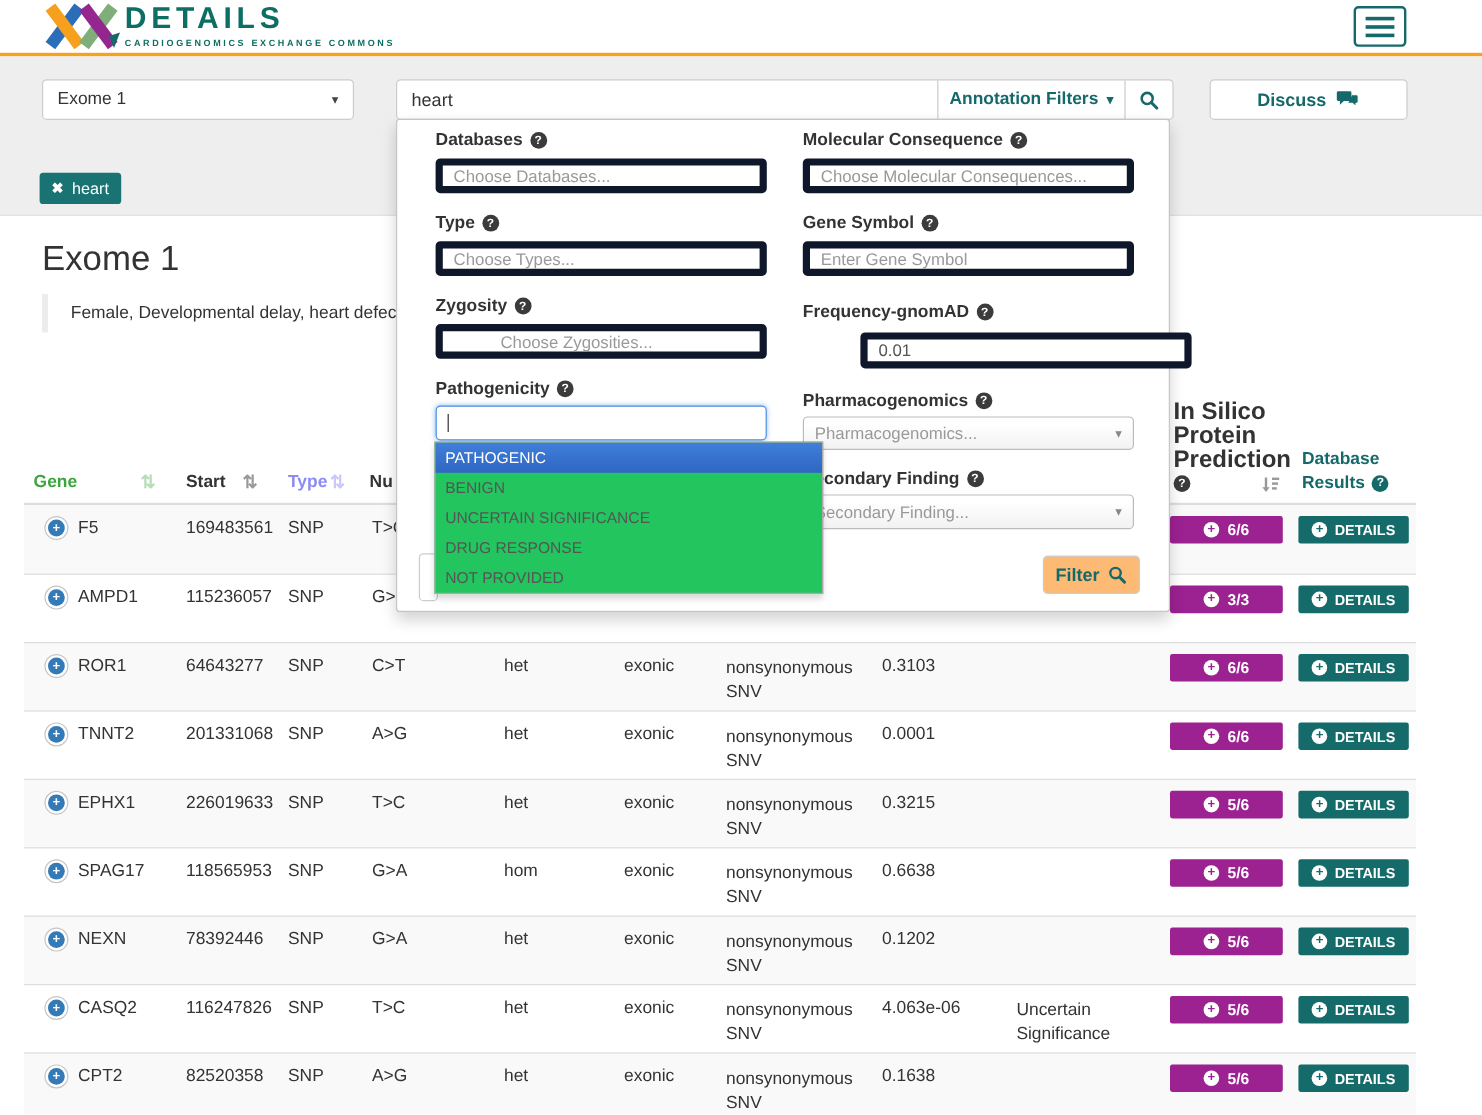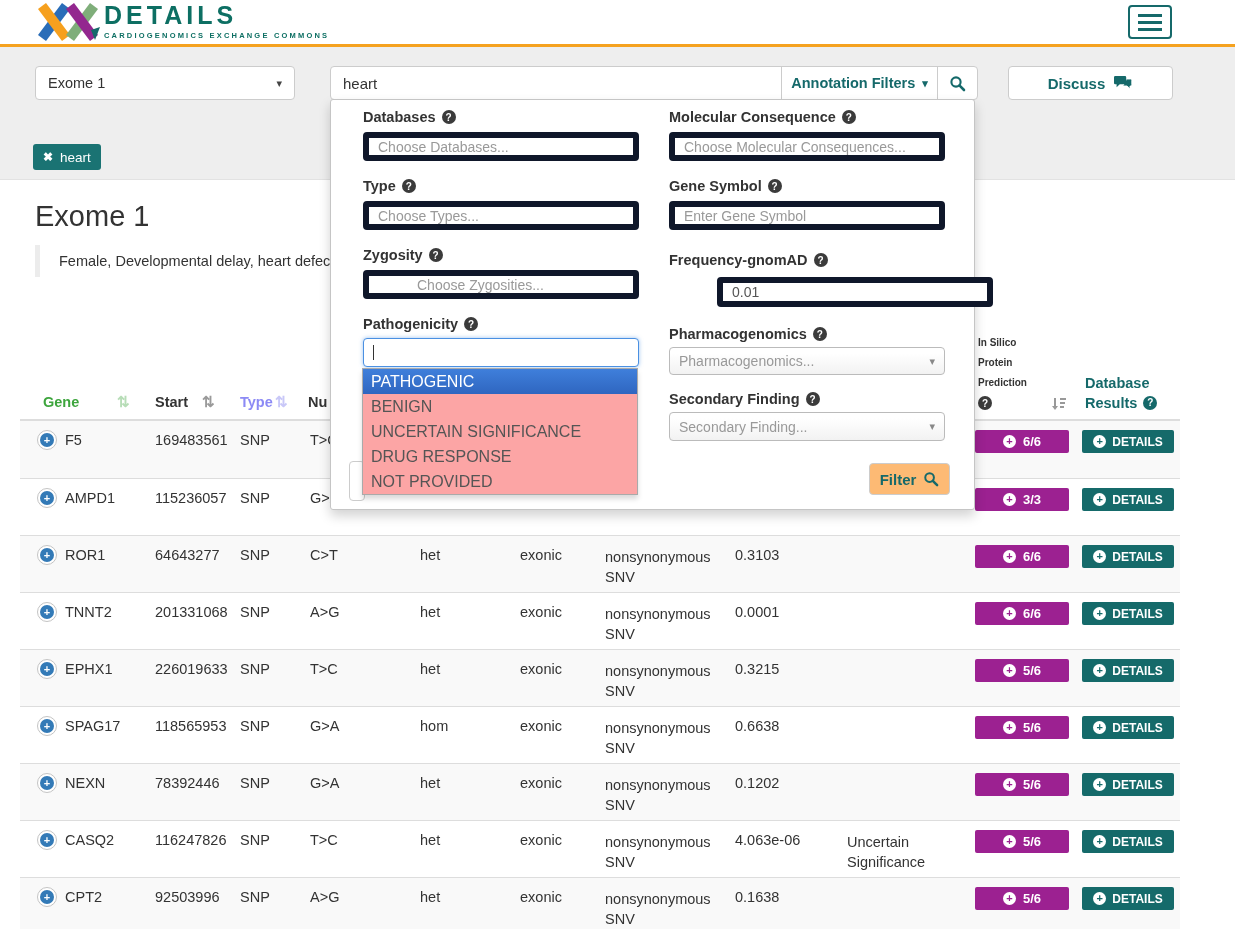--- a/index.html
+++ b/index.html
@@ -29,29 +29,29 @@
   .discuss-btn { position:absolute; left:1008px; top:66px; width:165px; height:34px; background:#fff; border:1px solid #ccc; border-radius:4px; display:flex; align-items:center; justify-content:center; gap:8px; color:#15696a; font-weight:bold; font-size:15px; cursor:pointer; }
   .tag { position:absolute; left:33px; top:144px; height:26px; background:#1a7373; color:#fff; border-radius:3px; display:inline-flex; align-items:center; gap:7px; padding:0 10px; font-size:13.5px; cursor:pointer; }
   .tag-x { font-weight:bold; font-size:12px; cursor:pointer; }
 
   
   .page-title { position:absolute; left:35px; top:200px; font-size:29px; font-weight:400; color:#333; }
   .desc { position:absolute; left:35px; top:245px; height:32px; border-left:5px solid #ececec; display:flex; align-items:center; padding-left:19px; font-size:14.5px; color:#333; width:600px; }
 
   
   .th { position:absolute; font-weight:bold; font-size:14.5px; color:#333; cursor:pointer; }
-  .th-gene { left:43px; top:394px; color:#3DA53D; }
+  .th-gene { left:28px; top:394px; color:#3DA53D; }
   .th-start { left:155px; top:394px; }
   .th-type { left:240px; top:394px; color:#8C8AF5; }
   .th-trunc { left:308px; top:394px; }
   .sorticon { position:absolute; top:393px; font-size:15px; font-weight:bold; cursor:pointer; }
   .s-green { left:117px; color:#b7ddb7; }
   .s-gray { left:202px; color:#9a9a9a; }
   .s-blue { left:275px; color:#c9c8f8; }
-  .th-insilico { position:absolute; left:978px; top:333px; width:92px; font-weight:bold; font-size:10px; line-height:20px; color:#333; }
+  .th-insilico { position:absolute; left:978px; top:333px; width:92px; font-weight:bold; font-size:20px; line-height:20px; color:#333; }
   .th-insilico-meta { position:absolute; left:978px; top:396px; display:flex; align-items:center; }
   .s-amount { position:absolute; left:1051px; top:396px; cursor:pointer; }
   .th-db { position:absolute; left:1085px; top:373px; width:100px; font-weight:bold; font-size:14.5px; line-height:20px; color:#15696a; cursor:pointer; }
   .q { display:inline-flex; width:14px; height:14px; border-radius:50%; background:#3b3b3b; color:#fff; font-size:10px; font-weight:bold; align-items:center; justify-content:center; flex:none; }
   .q.teal { background:#15696a; }
   .thead-line { position:absolute; left:20px; top:419px; width:1160px; height:2px; background:#ddd; }
 
   .trow { position:absolute; left:20px; width:1160px; height:57px; border-top:1px solid #ddd; font-size:14.5px; color:#333; }
   .trow.odd { background:#f9f9f9; }
   .trow.first { border-top:none; }
@@ -72,21 +72,21 @@
   
   .fpanel { position:absolute; left:330px; top:99px; width:645px; height:411px; background:#fff; border:1px solid #c5c5c5; border-radius:3px; box-shadow:0 6px 12px rgba(0,0,0,.175); z-index:10; }
   .flabel { position:absolute; display:flex; align-items:center; gap:6px; font-size:14.5px; font-weight:bold; color:#333; }
   .f-input { position:absolute; width:276px; height:29px; border:6px solid #0f172a; border-radius:4px; padding:0 9px; font-size:14px; color:#555; background:#fff; font-family:"Liberation Sans",sans-serif; outline:none; }
   .f-input::placeholder { color:#999; opacity:1; }
   .f-div-input { position:absolute; width:276px; height:29px; border:1px solid #ccc; border-radius:4px; padding:0 9px; font-size:14px; background:#fff; display:flex; align-items:center; }
   .f-div-input.focused { border-color:#4a90e2; box-shadow:0 0 4px rgba(74,144,226,.55); }
   .cursor-bar { width:1px; height:15px; background:#333; }
   .f-select { position:absolute; width:276px; height:29px; border:1px solid #bbb; border-radius:4px; padding:0 9px; font-size:14px; color:#999; background:linear-gradient(#ffffff 20%, #f2f2f2 100%); display:flex; align-items:center; cursor:pointer; }
   .f-select .caret-gray { margin-left:auto; color:#888; font-size:11px; }
-  .dlist { position:absolute; left:362px; top:368px; width:276px; background:#fca5a5; border:1px solid #aaa; box-shadow:0 4px 5px rgba(0,0,0,.15); z-index:12; font-size:16px; color:#555; }
+  .dlist { position:absolute; left:362px; top:368px; width:324px; background:#22c55e; border:1px solid #aaa; box-shadow:0 4px 5px rgba(0,0,0,.15); z-index:12; font-size:13px; color:#555; }
   .opt { height:25px; padding:0 8px; display:flex; align-items:center; cursor:pointer; }
   .opt.selected { background:linear-gradient(#3f7fdb,#2f66c0); color:#fff; }
   .fragment { position:absolute; left:349px; top:461px; width:16px; height:40px; background:#fff; border:1px solid #ccc; border-radius:4px; z-index:11; }
   .filter-btn { position:absolute; left:869px; top:463px; width:81px; height:32px; background:#fdba74; border:1px solid #ccc; border-radius:4px; display:flex; align-items:center; justify-content:center; gap:7px; color:#15696a; font-weight:bold; font-size:15px; z-index:11; cursor:pointer; }
 
   svg { display:block; }
 </style>
 </head>
 <body>
 
@@ -392,21 +392,21 @@
       </span>
   </div>
 
   <div class="trow odd" style="top:877px">
     <span class="c-expand">
         <span class="expand">
           <span class="expand-inner">+</span>
         </span>
       </span>
     <span class="cell c-gene">CPT2</span>
-    <span class="cell c-start">92503996</span>
+    <span class="cell c-start">82520358</span>
     <span class="cell c-type">SNP</span>
     <span class="cell c-change">A&gt;G</span>
     <span class="cell c-zyg">het</span>
     <span class="cell c-region">exonic</span>
     <span class="cell c-conseq">nonsynonymous SNV</span>
     <span class="cell c-freq">0.1638</span>
     <span class="cell c-class"></span>
     <span class="c-badge">
         <span class="pc">+</span>
         <span>5/6</span>

